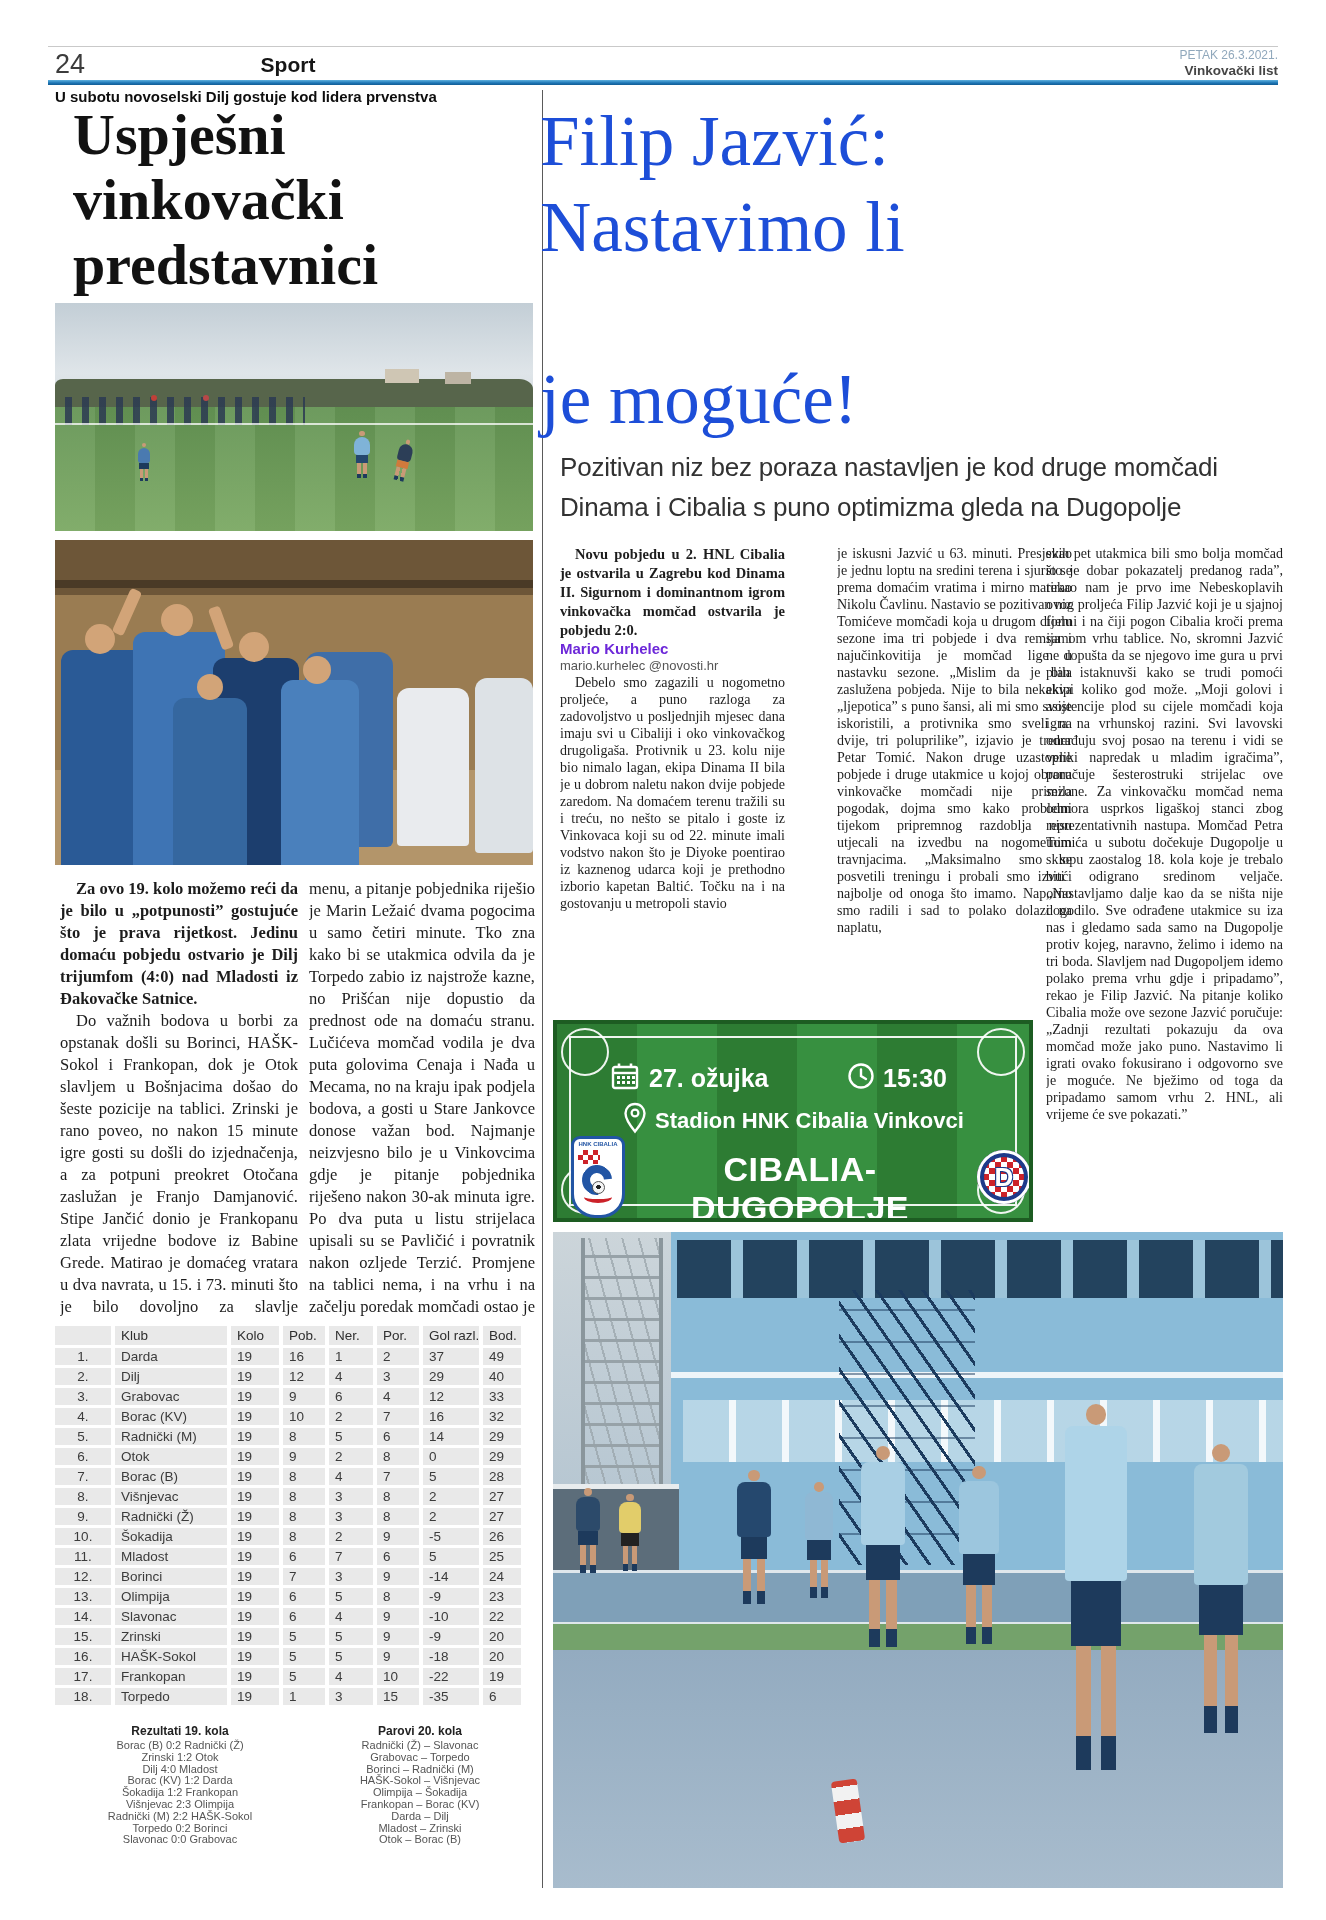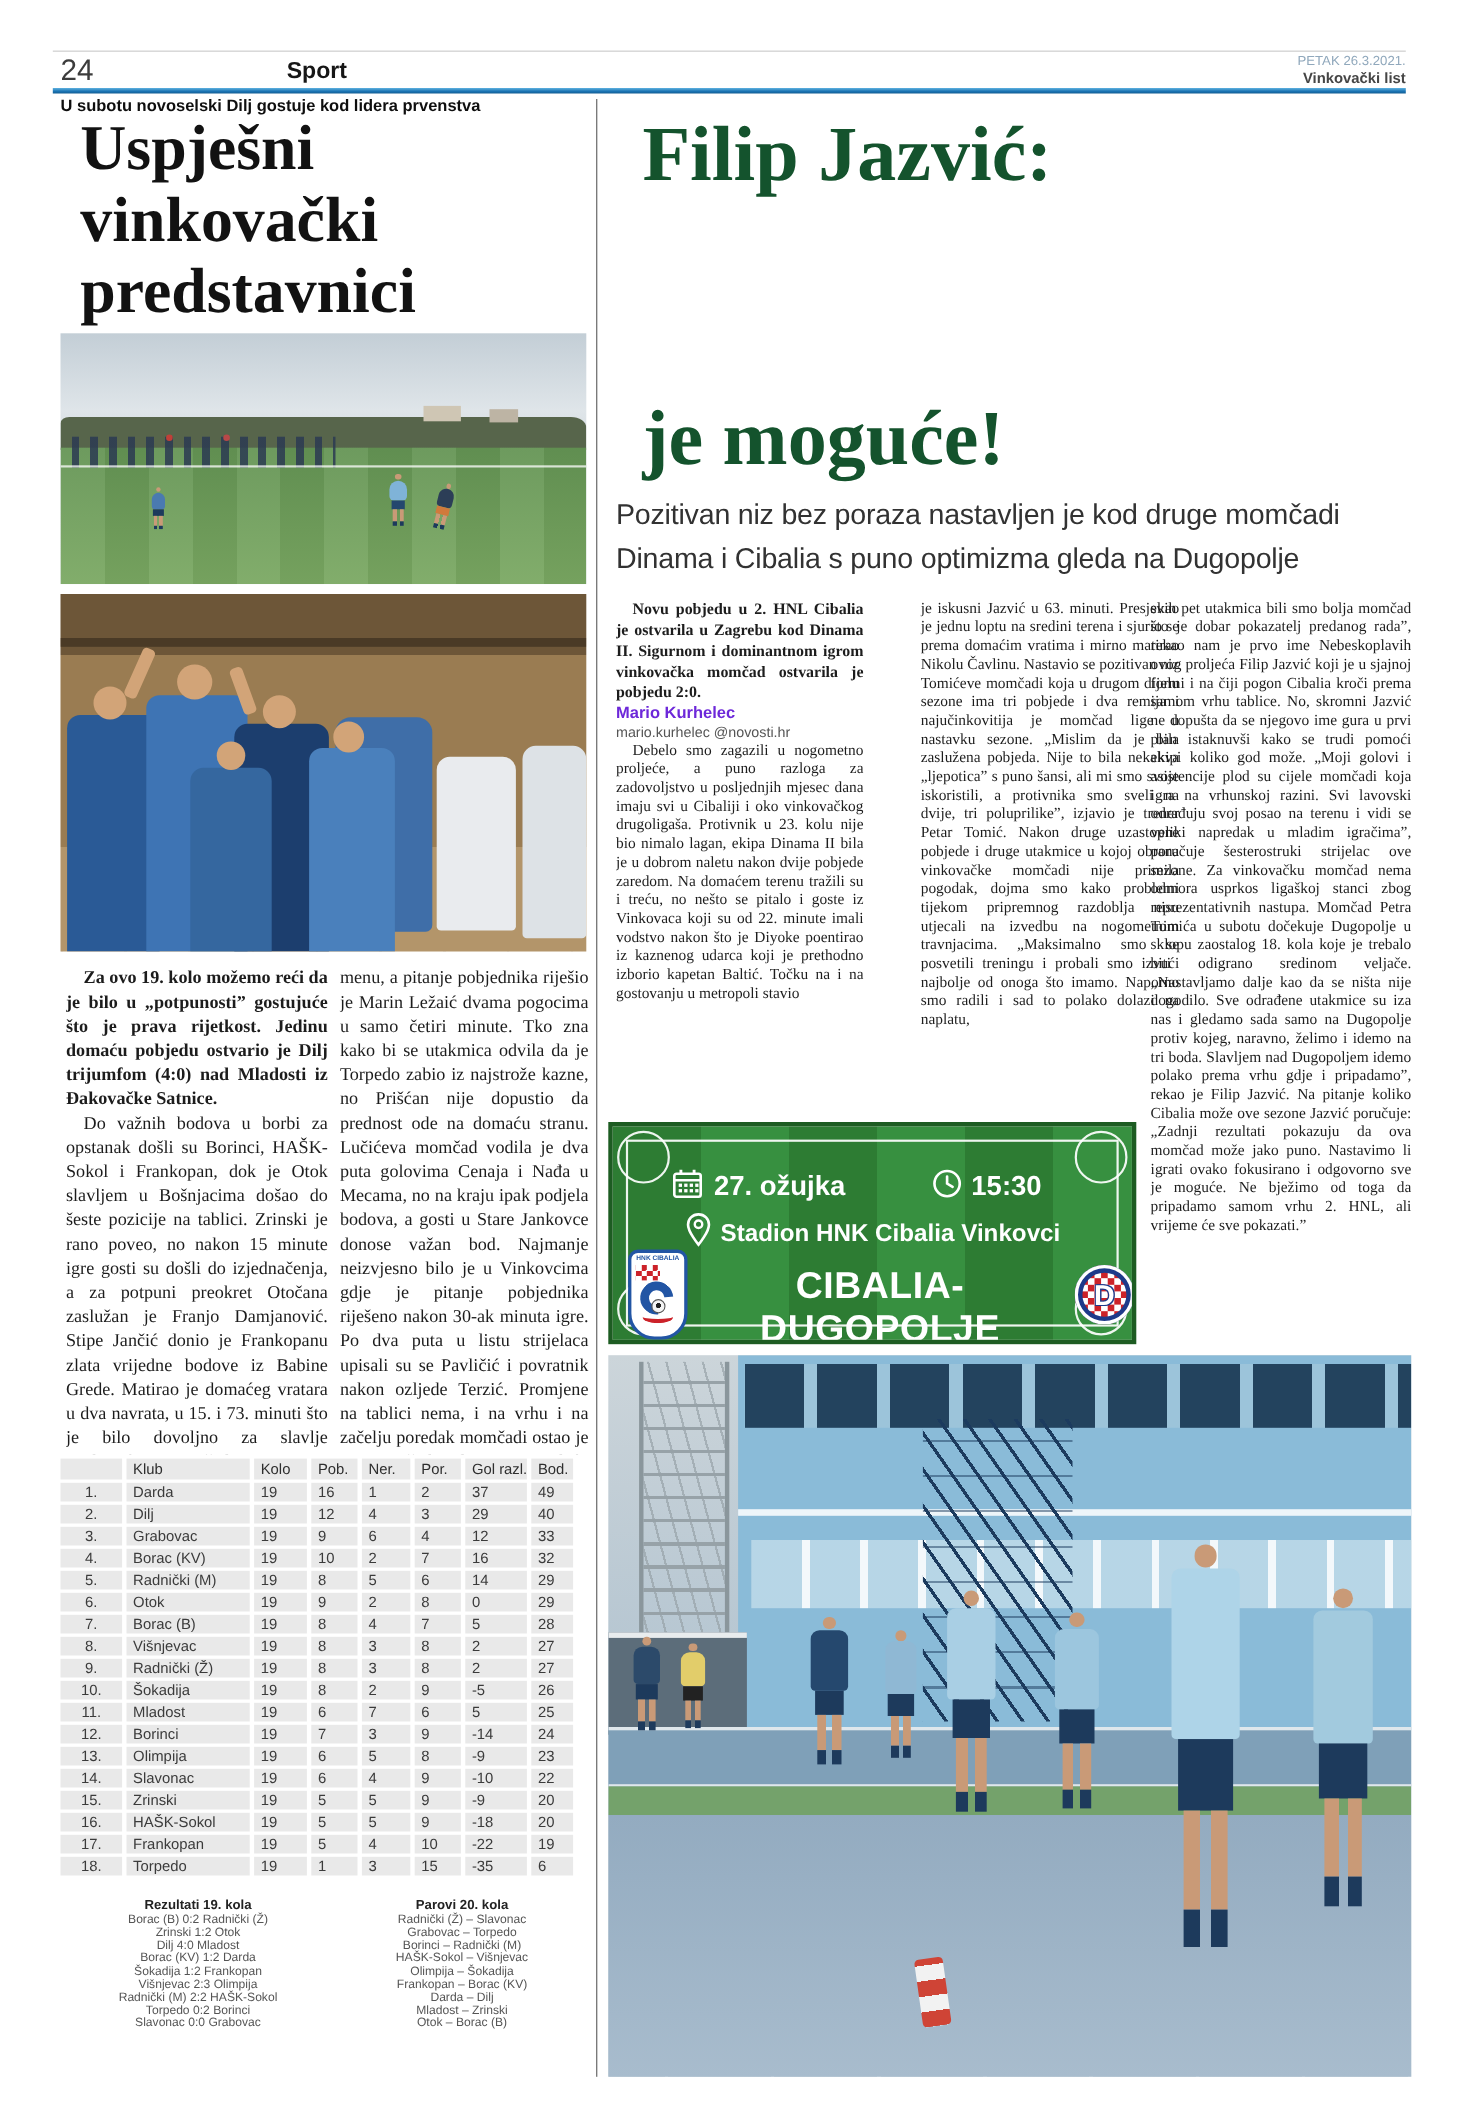--- a/index.html
+++ b/index.html
@@ -22,21 +22,21 @@
   .lh1{top:102px;} .lh2{top:167px;} .lh3{top:232px;}
 
   .body-lg{font-family:"Liberation Serif",serif;font-size:16.5px;line-height:22px;text-align:justify;color:#1c1c1c;overflow:hidden;}
   .body-lg p{margin:0;text-indent:16px;}
   .body-lg p.cont{text-indent:0;}
   .body-lg p.b{font-weight:bold;}
   .lcol1{left:60px;top:878px;width:238px;height:444px;}
   .lcol2{left:309px;top:878px;width:226px;height:444px;}
 
   
-  .rh-line{left:584px;width:722px;font-family:"Liberation Serif",serif;font-weight:bold;font-size:71px;line-height:86px;color:#14532d;}
+  .rh-line{left:540px;width:722px;font-family:"Liberation Serif",serif;font-weight:normal;font-size:71px;line-height:86px;color:#1d4ed8;}
   .rh1{top:98px;} .rh2{top:184px;} .rh3{top:270px;} .rh4{top:356px;}
   .subhead{left:560px;top:447px;width:722px;font-size:26px;line-height:40px;color:#323232;letter-spacing:-0.2px;}
 
   .body-sm{font-family:"Liberation Serif",serif;font-size:14px;line-height:17px;text-align:justify;color:#1d1d1d;overflow:hidden;}
   .body-sm p{margin:0;}
   .rcol1{left:560px;top:545px;width:225px;height:465px;}
   .rcol2{left:797px;top:545px;width:235px;height:465px;margin-left:40px;}
   .rcol3{left:1046px;top:545px;width:237px;height:680px;}
   .lead-p{font-weight:bold;font-size:14.5px;line-height:19px;text-indent:15px;}
   .byline-name{margin-top:12px;font-family:"Liberation Sans",sans-serif;font-weight:bold;font-size:15px;text-align:left;color:#6d28d9;}
@@ -219,20 +219,21 @@
 
   <div class="abs body-lg lcol1">
     <p class="b">Za ovo 19. kolo možemo reći da je bilo u „potpunosti” gostujuće što je prava rijetkost. Jedinu domaću pobjedu ostvario je Dilj trijumfom (4:0) nad Mladosti iz Đakovačke Satnice.</p>
     <p>Do važnih bodova u borbi za opstanak došli su Borinci, HAŠK-Sokol i Frankopan, dok je Otok slavljem u Bošnjacima došao do šeste pozicije na tablici. Zrinski je rano poveo, no nakon 15 minute igre gosti su došli do izjednačenja, a za potpuni preokret Otočana zaslužan je Franjo Damjanović. Stipe Jančić donio je Frankopanu zlata vrijedne bodove iz Babine Grede. Matirao je domaćeg vratara u dva navrata, u 15. i 73. minuti što je bilo dovoljno za slavlje Butkovićeve momčadi. Borinci su gostovali kod fenjeraša Torpeda i domaćin je bio „tvrd orah” za Radoševe igrače koji je pogodio s izmjenama u drugom poluvre-</p>
   </div>
   <div class="abs body-lg lcol2">
     <p class="cont">menu, a pitanje pobjednika riješio je Marin Ležaić dvama pogocima u samo četiri minute. Tko zna kako bi se utakmica odvila da je Torpedo zabio iz najstrože kazne, no Prišćan nije dopustio da prednost ode na domaću stranu. Lučićeva momčad vodila je dva puta golovima Cenaja i Nađa u Mecama, no na kraju ipak podjela bodova, a gosti u Stare Jankovce donose važan bod. Najmanje neizvjesno bilo je u Vinkovcima gdje je pitanje pobjednika riješeno nakon 30-ak minuta igre. Po dva puta u listu strijelaca upisali su se Pavličić i povratnik nakon ozljede Terzić. Promjene na tablici nema, i na vrhu i na začelju poredak momčadi ostao je isti, a može li Dilj ugroziti vodeću Dardu vidjet ćemo sljedeći vikend kada je na rasporedu veliki derbi. Slavljem u Dardi momčad Dejana Pavličića zakomplicirala bi utrku za prvaka MŽNL Osijek-Vinkovci. M.K.</p>
   </div>
 
   <div class="abs rh-line rh1">Filip Jazvić:</div>
+  <div class="abs rh-line rh2">Nastavimo li</div>
   <div class="abs rh-line rh4">je moguće!</div>
   <div class="abs subhead">Pozitivan niz bez poraza nastavljen je kod druge momčadi Dinama i Cibalia s puno optimizma gleda na Dugopolje</div>
 
   <div class="abs body-sm rcol1">
     <p class="lead-p">Novu pobjedu u 2. HNL Cibalia je ostvarila u Zagrebu kod Dinama II. Sigurnom i dominantnom igrom vinkovačka momčad ostvarila je pobjedu 2:0.</p>
     <p class="byline-name">Mario Kurhelec</p>
     <p class="byline-mail">mario.kurhelec @novosti.hr</p>
     <p class="first-body">Debelo smo zagazili u nogometno proljeće, a puno razloga za zadovoljstvo u posljednjih mjesec dana imaju svi u Cibaliji i oko vinkovačkog drugoligaša. Protivnik u 23. kolu nije bio nimalo lagan, ekipa Dinama II bila je u dobrom naletu nakon dvije pobjede zaredom. Na domaćem terenu tražili su i treću, no nešto se pitalo i goste iz Vinkovaca koji su od 22. minute imali vodstvo nakon što je Diyoke poentirao iz kaznenog udarca koji je prethodno izborio kapetan Baltić. Točku na i na gostovanju u metropoli stavio</p>
   </div>
   <div class="abs body-sm rcol2">

